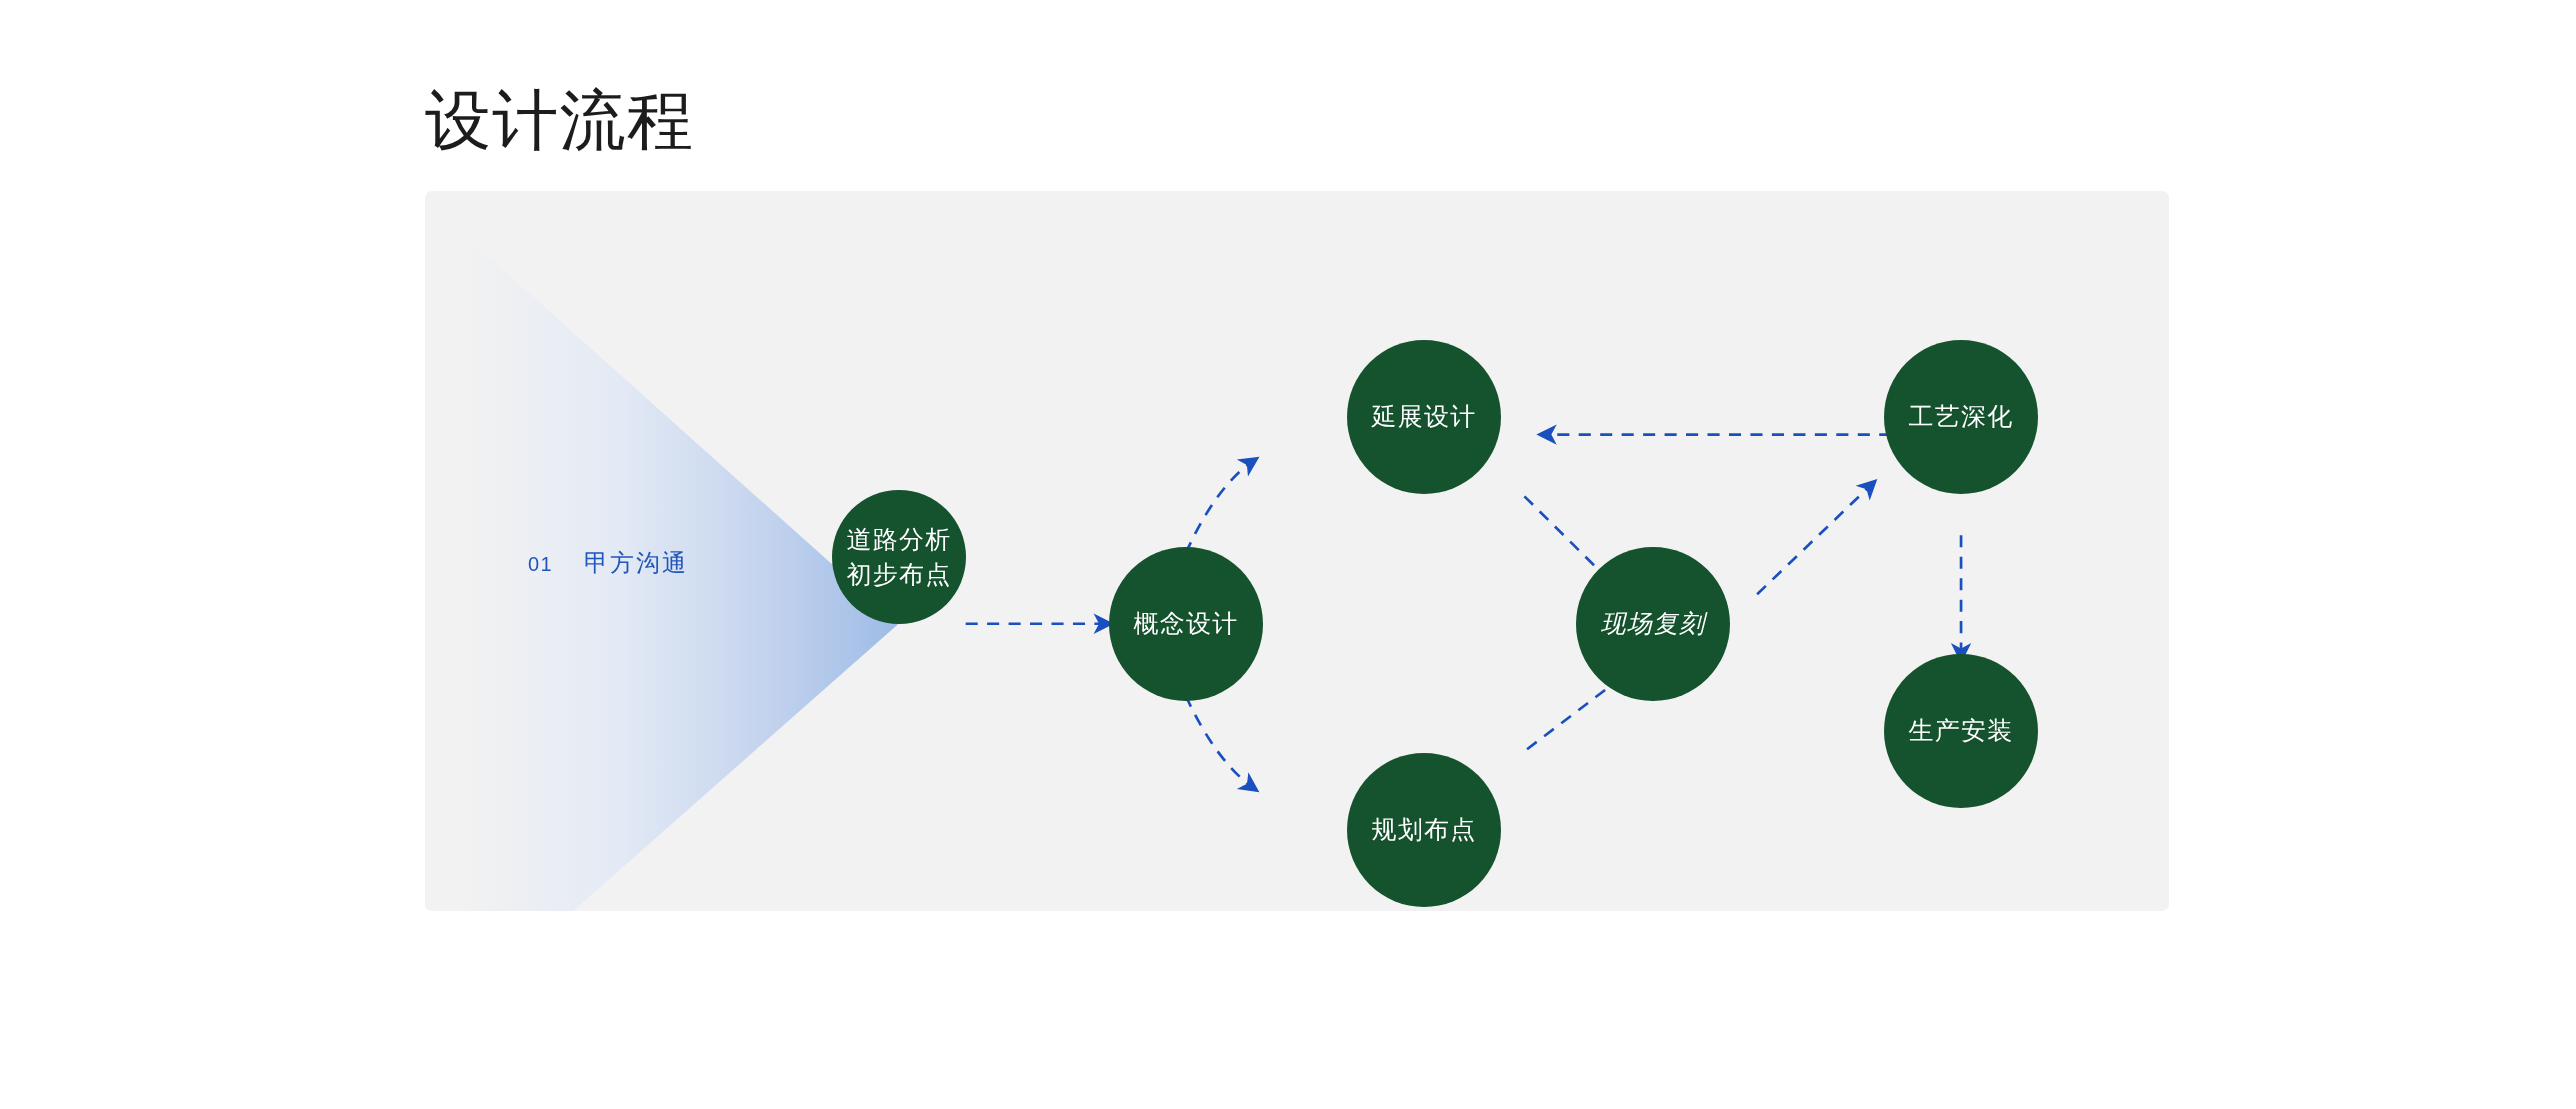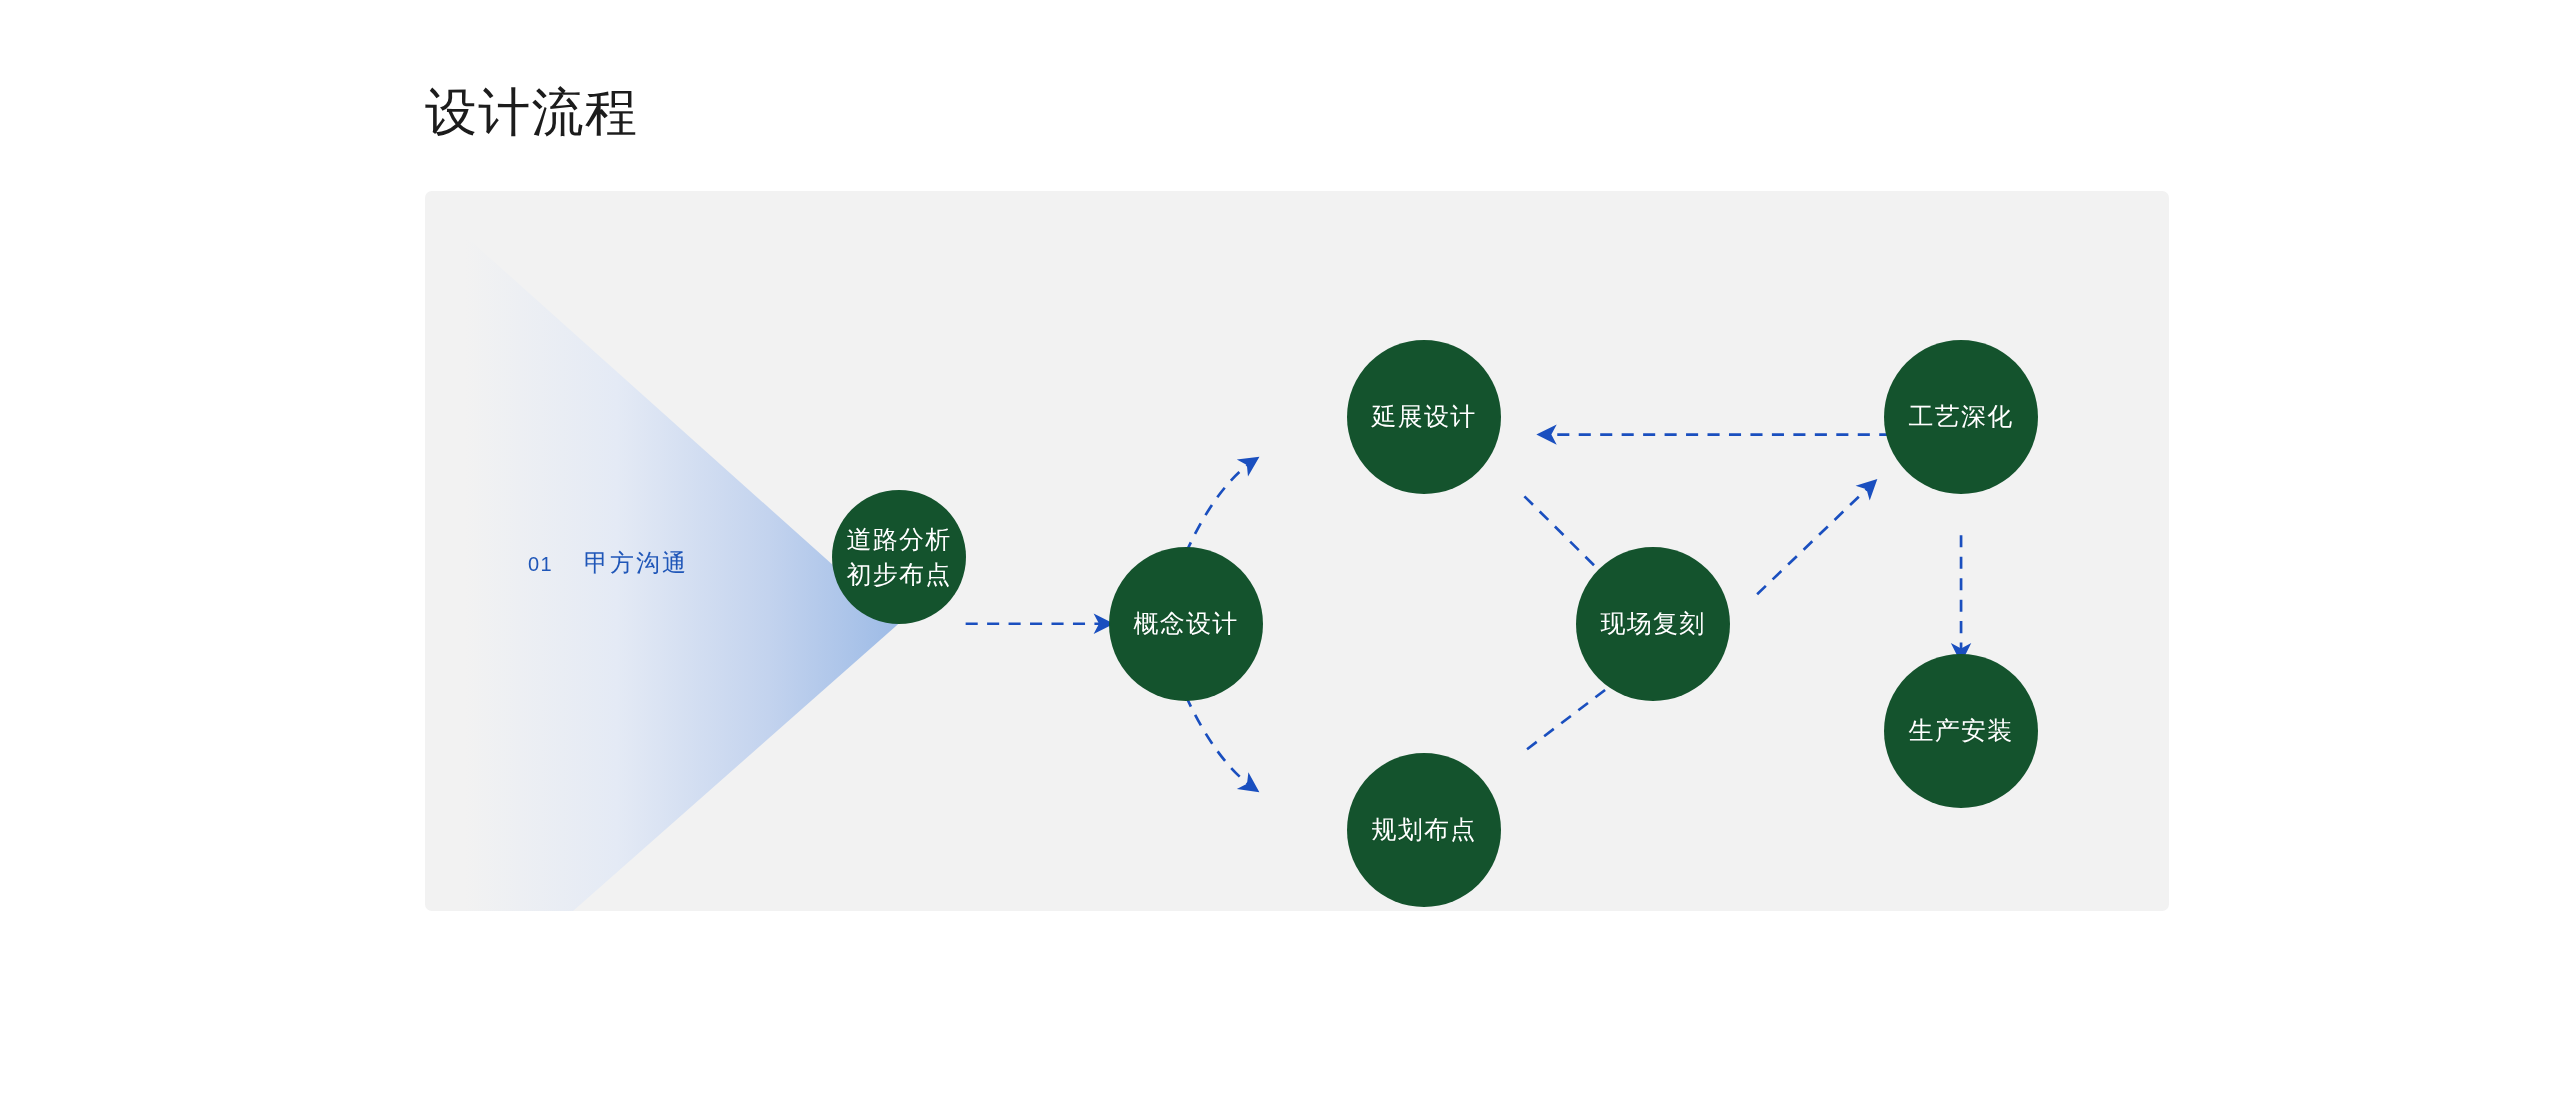--- a/index.html
+++ b/index.html
@@ -16,21 +16,21 @@
     width: 2576px;
     height: 1110px;
     background: #ffffff;
   }
 
   
   .page-title {
     position: absolute;
     left: 425px;
     top: 81px;
-    font-size: 52px;
+    font-size: 66px;
     line-height: 1.2;
     font-weight: 400;
     color: #1c1c1c;
     letter-spacing: 1.3px;
     white-space: nowrap;
   }
 
   
   .diagram-panel {
     position: absolute;
@@ -157,21 +157,21 @@
     </div>
 
     <div class="node" style="left:922px; top:149px; width:154px; height:154px;">
       <span class="node-line">延展设计</span>
     </div>
 
     <div class="node" style="left:922px; top:562px; width:154px; height:154px;">
       <span class="node-line">规划布点</span>
     </div>
 
-    <div class="node" style="left:1151px; top:356px; width:154px; height:154px;">
+    <div class="node" style="left:1151px; top:356px; width:154px; height:154px;font-style:italic;">
       <span class="node-line">现场复刻</span>
     </div>
 
     <div class="node" style="left:1459px; top:463px; width:154px; height:154px;">
       <span class="node-line">生产安装</span>
     </div>
 
     <div class="node" style="left:1459px; top:149px; width:154px; height:154px;">
       <span class="node-line">工艺深化</span>
     </div>

